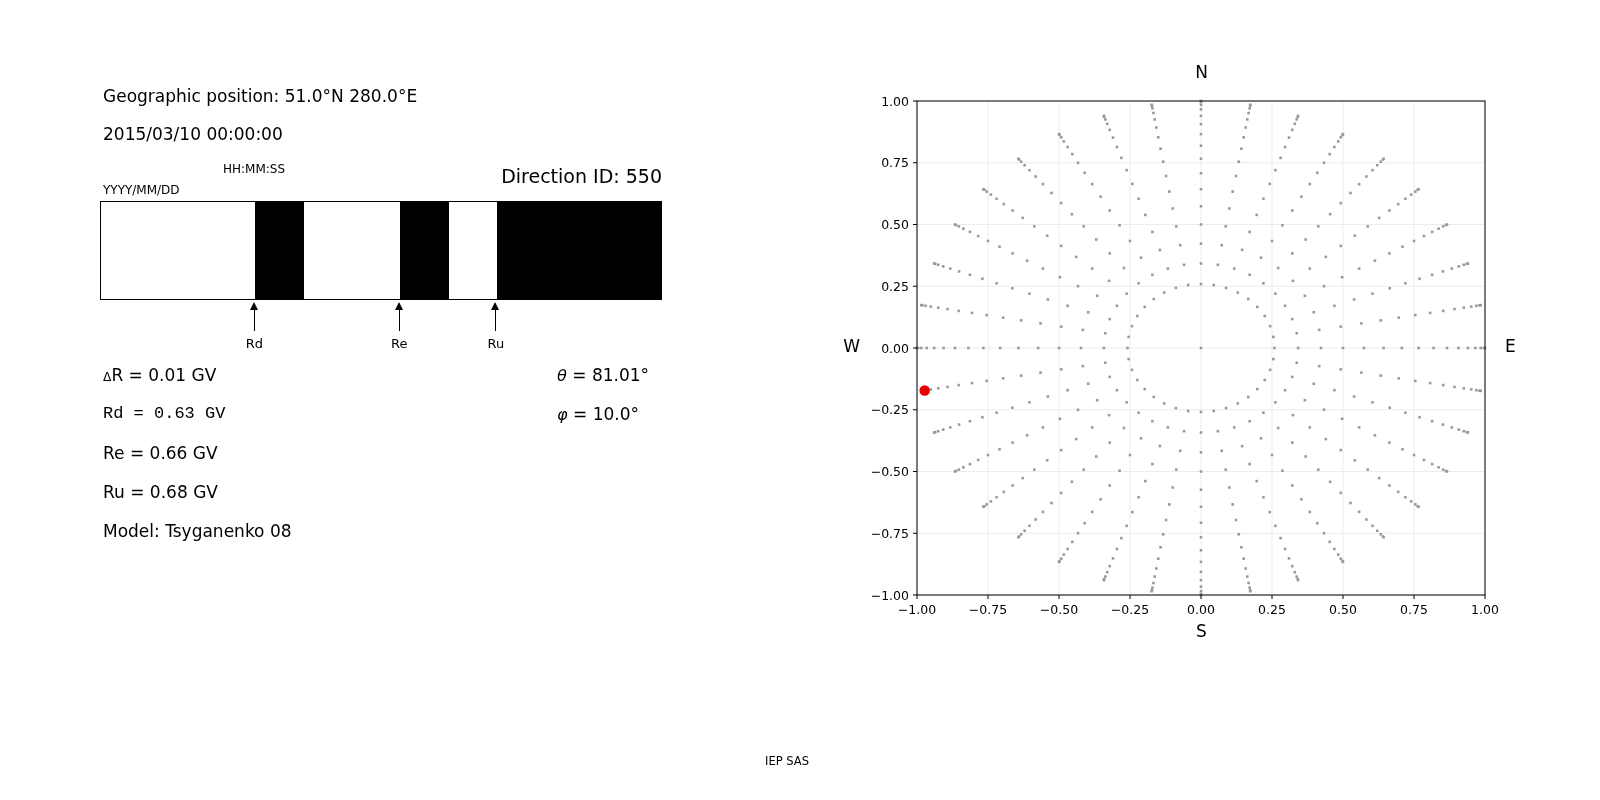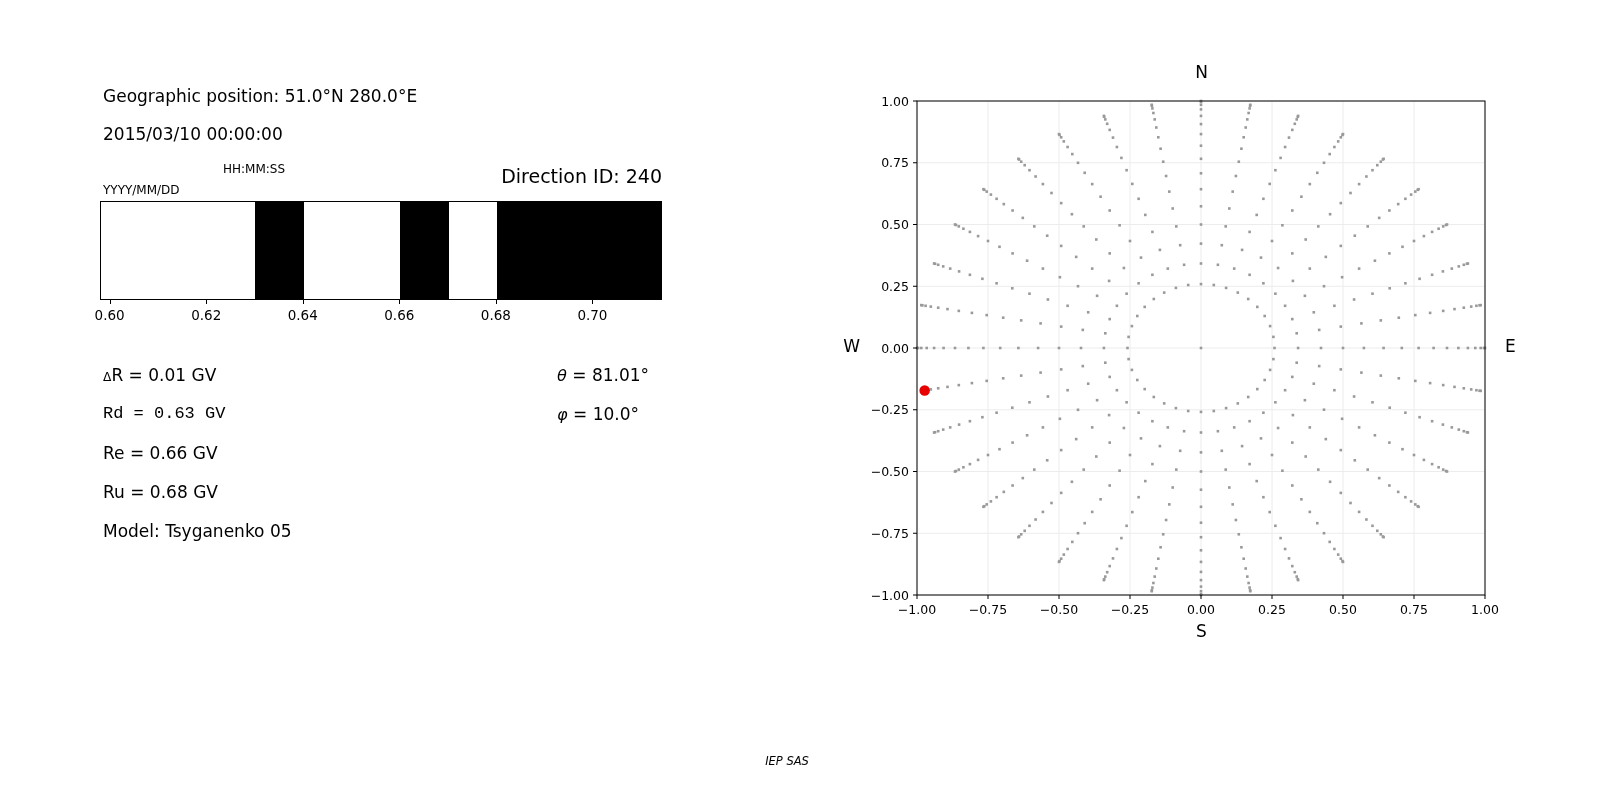--- a/index.html
+++ b/index.html
@@ -2,21 +2,21 @@
 <html><head>
 <meta charset="utf-8">
 <style>
   html,body{margin:0;padding:0;background:#ffffff;}
   .canvas{position:relative;width:1600px;height:800px;background:#ffffff;overflow:hidden;
           font-family:"DejaVu Sans",sans-serif;color:#000;}
   .abs{position:absolute;}
   .t17{font-size:17px;line-height:20px;}
   .t19{font-size:19px;line-height:22px;}
   .t12{font-size:12px;line-height:14px;}
-  .t11{font-size:11.5px;line-height:13px;font-style:italic;}
+  .t11{font-size:11.5px;line-height:13px;}
   .capt{font-size:17.5px;line-height:21px;text-align:center;}
   .sym-small::first-letter{font-size:0.72em;}
   .greek::first-letter{font-style:italic;font-size:0.95em;}
   
   .pen-box{left:100px;top:201px;width:562px;height:99px;border:1px solid #000;box-sizing:border-box;background:#fff;}
   .pen-band{position:absolute;top:0;bottom:0;}
   .pen-axis{left:100px;top:300px;width:562px;height:60px;}
   .pen-tick{position:absolute;top:0;width:1px;height:4px;background:#000;}
   .pen-ticklabel{position:absolute;top:7px;transform:translateX(-50%);font-size:13.5px;}
   .pen-arrow{position:absolute;top:1px;width:0;}
@@ -29,49 +29,52 @@
 </style>
 </head>
 <body>
 
 <div class="canvas">
 
   <div class="abs t17" style="left:103px;top:86px;text-align:center;">Geographic position: 51.0°N 280.0°E</div>
   <div class="abs t17" style="left:103px;top:124px;">2015/03/10 00:00:00</div>
   <div class="abs t12" style="left:103px;top:162px;margin-top:21px;">YYYY/MM/DD</div>
   <div class="abs t12" style="left:223px;top:162px;">HH:MM:SS</div>
-  <div class="abs t19" style="left:400px;top:165px;width:262px;text-align:right;">Direction ID: 240</div>
+  <div class="abs t19" style="left:400px;top:165px;width:262px;text-align:right;">Direction ID: 550</div>
 
   <div class="abs pen-box">
     <div id="pen-bands">
         <div class="pen-band" style="left: 154.483px; width: 48.2759px; background: rgb(0, 0, 0);"></div>
         <div class="pen-band" style="left: 299.31px; width: 48.2759px; background: rgb(0, 0, 0);"></div>
         <div class="pen-band" style="left: 395.862px; width: 164.138px; background: rgb(0, 0, 0);"></div>
       </div>
   </div>
-  <div class="abs pen-axis" id="pen-axis">
-      <div class="pen-tick" style="left: 9.65517px;"></div>
-      <div class="pen-ticklabel" style="left: 9.65517px;">0.60</div>
-      <div class="pen-tick" style="left: 106.207px;"></div>
-      <div class="pen-ticklabel" style="left: 106.207px;">0.62</div>
-      <div class="pen-tick" style="left: 202.759px;"></div>
-      <div class="pen-ticklabel" style="left: 202.759px;">0.64</div>
-      <div class="pen-tick" style="left: 299.31px;"></div>
-      <div class="pen-ticklabel" style="left: 299.31px;">0.66</div>
-      <div class="pen-tick" style="left: 395.862px;"></div>
-      <div class="pen-ticklabel" style="left: 395.862px;">0.68</div>
-      <div class="pen-tick" style="left: 492.414px;"></div>
-      <div class="pen-ticklabel" style="left: 492.414px;">0.70</div>
+  <div class="abs pen-axis" id="pen-arrows" style="top:301px;">
+      <div class="pen-arrow" style="left: 154.483px;">
+        <div class="head"></div>
+        <div class="stem"></div>
+        <div class="albl">Rd</div>
+      </div>
+      <div class="pen-arrow" style="left: 299.31px;">
+        <div class="head"></div>
+        <div class="stem"></div>
+        <div class="albl">Re</div>
+      </div>
+      <div class="pen-arrow" style="left: 395.862px;">
+        <div class="head"></div>
+        <div class="stem"></div>
+        <div class="albl">Ru</div>
+      </div>
     </div>
 
   <div class="abs t17 sym-small" style="left:103px;top:365px;">ΔR = 0.01 GV</div>
   <div class="abs t17" style="left:103px;top:404px;font-family:Liberation Mono, monospace;">Rd = 0.63 GV</div>
   <div class="abs t17" style="left:103px;top:443px;">Re = 0.66 GV</div>
   <div class="abs t17" style="left:103px;top:482px;text-align:right;">Ru = 0.68 GV</div>
-  <div class="abs t17" style="left:103px;top:521px;">Model: Tsyganenko 05</div>
+  <div class="abs t17" style="left:103px;top:521px;">Model: Tsyganenko 08</div>
   <div class="abs t17 greek" style="left:557px;top:365px;">θ = 81.01°</div>
   <div class="abs t17 greek" style="left:557px;top:404px;">φ = 10.0°</div>
 
   <svg class="abs" id="dir-svg" style="left:850px;top:88px;" width="700" height="560">
       <g>
         <line x1="67" y1="13" x2="67" y2="507" stroke="#ececec" stroke-width="1"></line>
         <line x1="138" y1="13" x2="138" y2="507" stroke="#ececec" stroke-width="1"></line>
         <line x1="209" y1="13" x2="209" y2="507" stroke="#ececec" stroke-width="1"></line>
         <line x1="280" y1="13" x2="280" y2="507" stroke="#ececec" stroke-width="1"></line>
         <line x1="351" y1="13" x2="351" y2="507" stroke="#ececec" stroke-width="1"></line>

